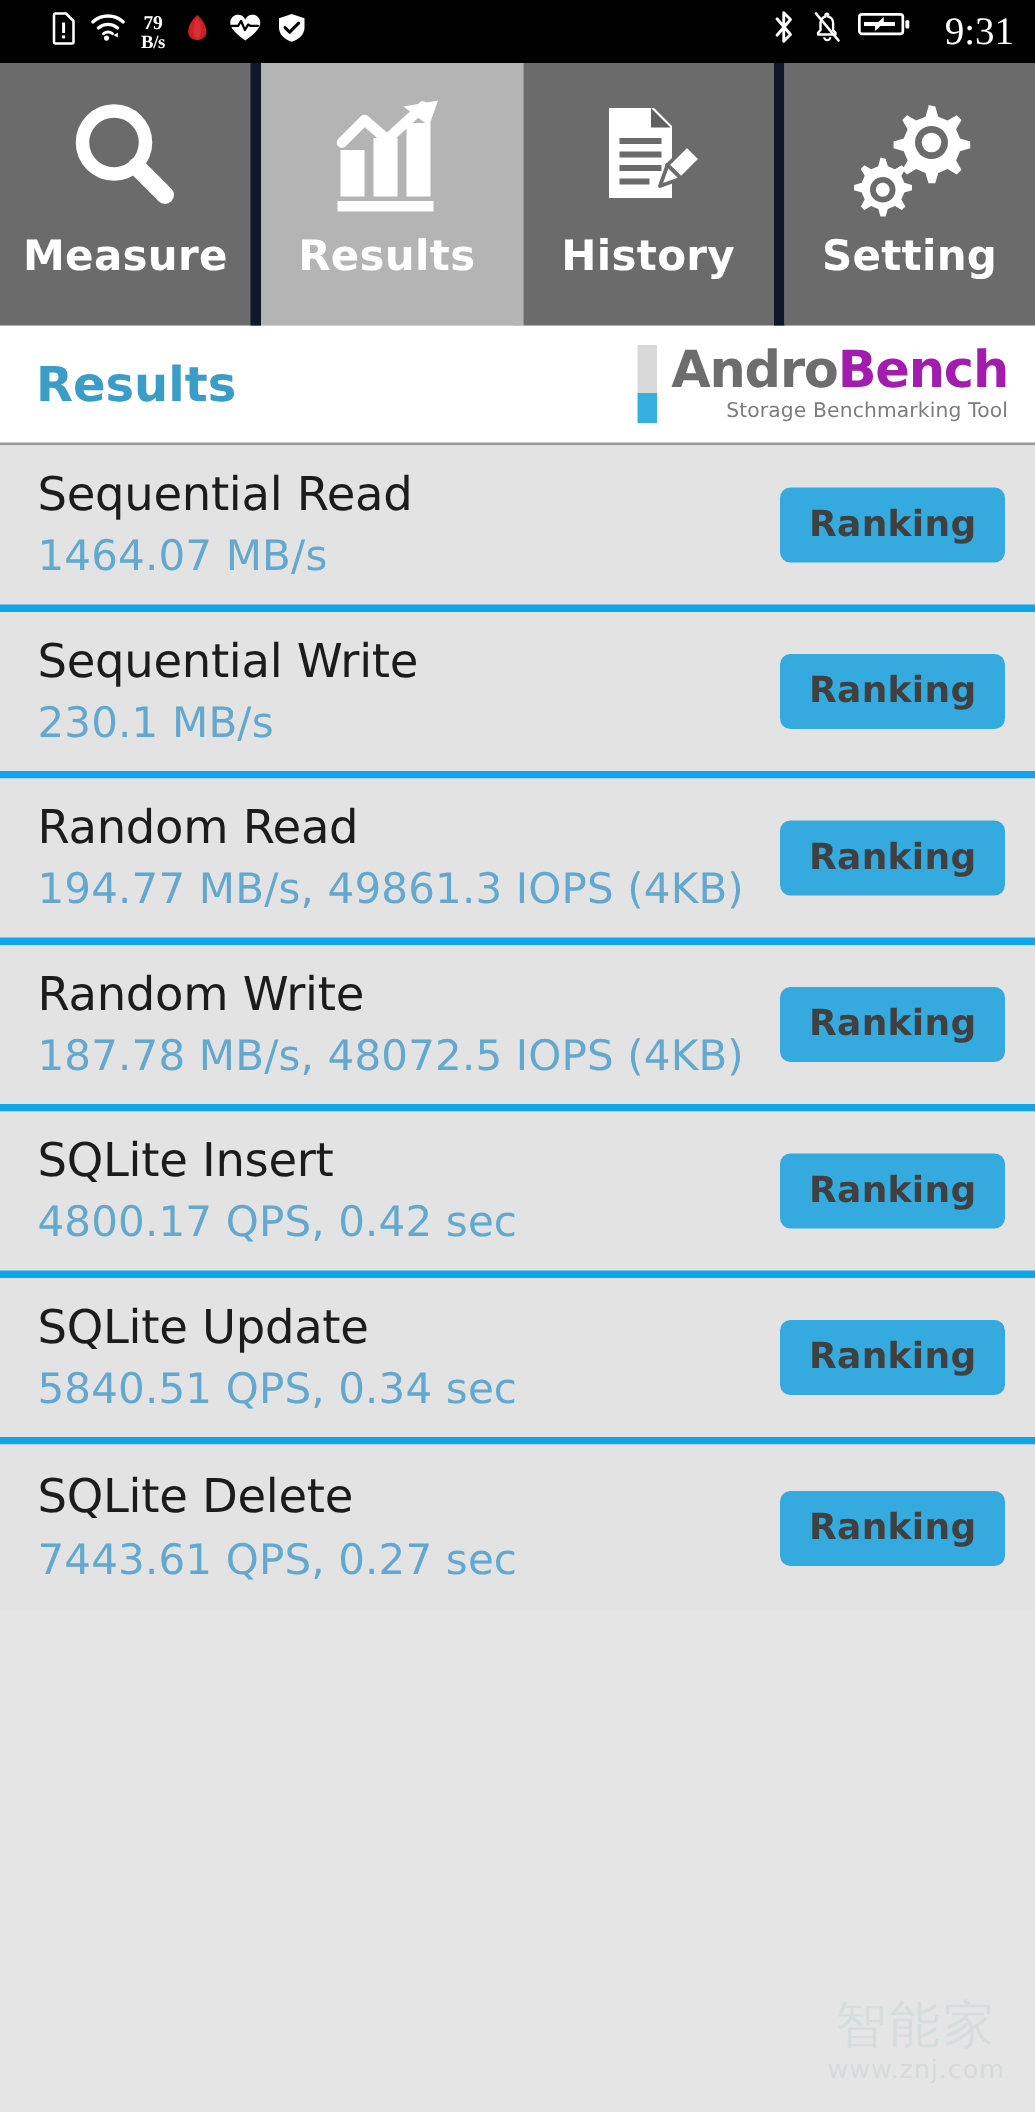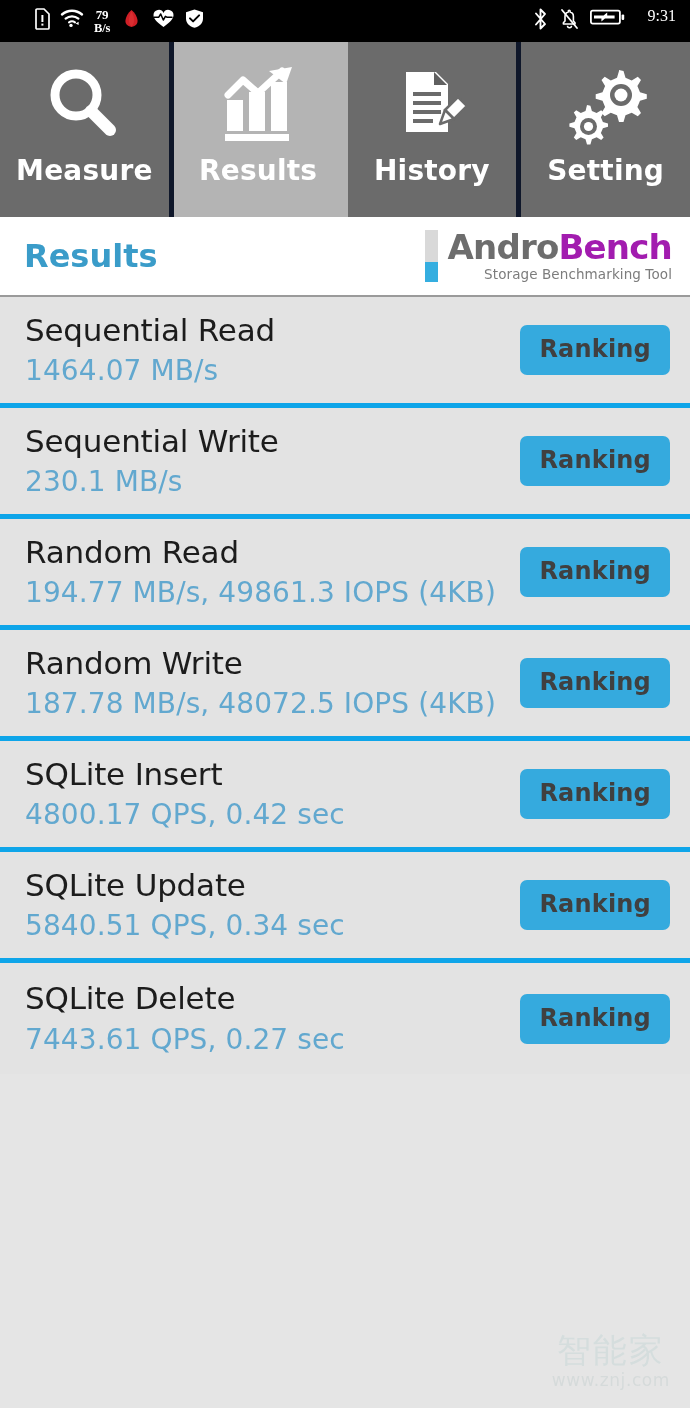--- a/index.html
+++ b/index.html
@@ -21,31 +21,31 @@
   .sb-left { gap: 9px; }
   .sb-right { gap: 10px; }
   .sb-icon { display: block; }
   .netspeed {
     display: flex; flex-direction: column; align-items: center;
     line-height: 1; font-size: 12px; font-weight: 600; letter-spacing: -0.2px;
     margin: 0 1px;
   }
   .netspeed .v { font-size: 13px; }
   .netspeed .u { font-size: 12.5px; margin-top: 1px; }
-  .clock { font-size: 16px; font-weight: 500; letter-spacing: 0px; margin-left: 12px; }
+  .clock { font-size: 26px; font-weight: 500; letter-spacing: 0px; margin-left: 12px; }
 
   
   .tabbar { display: flex; height: 175px; width: 690px; }
   .tab {
     flex: 1 1 0; background: #6b6b6b;
     display: flex; flex-direction: column;
     align-items: center; justify-content: flex-start;
     padding-top: 18px;
     position: relative;
-    border-right: 5px solid #0f172a;
+    border-right: 7px solid #0f172a;
   }
   .tab:last-child { border-right: none; }
   .tab.active { background: #b4b4b4; border-right-color: #b4b4b4; }
   .tab .ticon { height: 92px; display: flex; align-items: center; justify-content: center; }
   .tab .tlabel {
     color: #ffffff; font-size: 28px; font-weight: 600;
     letter-spacing: 0.2px; margin-top: 2px;
   }
 
   

